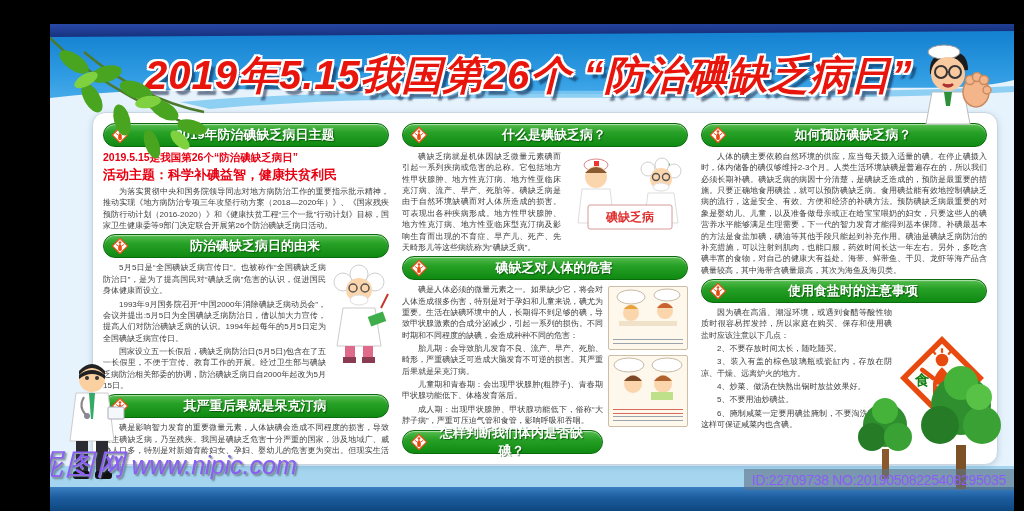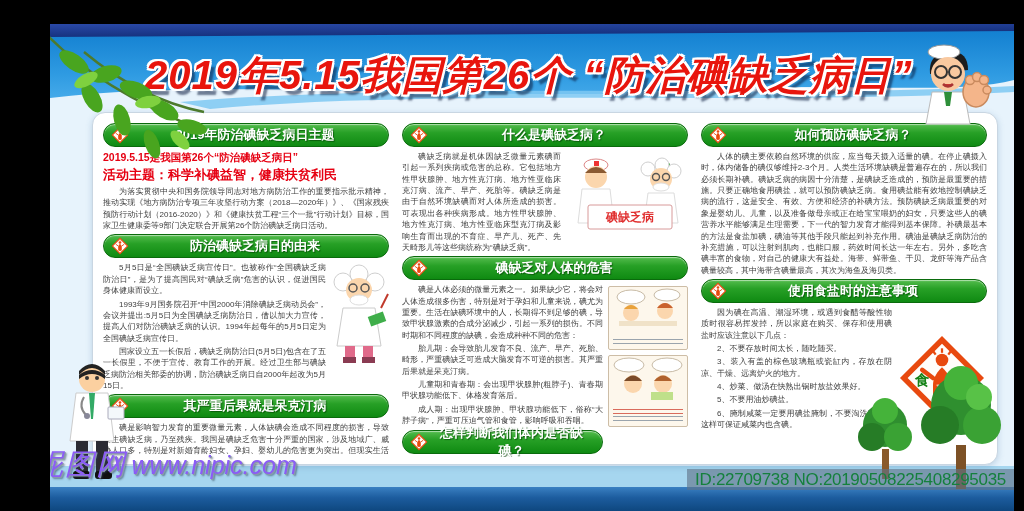--- a/index.html
+++ b/index.html
@@ -52,21 +52,21 @@
   .lgc{font-size:11px;font-weight:bold;fill:#fff;}
 
   
   .band-light{position:absolute;left:0;right:0;bottom:24px;height:21px;background:#a6d6ef;z-index:1;}
   .band-dark{position:absolute;left:0;right:0;bottom:0;height:24px;z-index:1;
              background:linear-gradient(180deg,#3a80c2 0%,#1c5c9e 45%,#0e477f 100%);}
   .doctor-bl{position:absolute;left:6px;bottom:28px;width:74px;height:120px;z-index:5;}
   .trees{position:absolute;right:6px;bottom:18px;width:160px;height:140px;z-index:5;}
   .id-bar{position:absolute;right:0;bottom:21px;height:21px;z-index:6;display:flex;align-items:center;
           background:rgba(95,115,135,.62);padding:0 8px;}
-  .id-bar span{color:#15803d;font-size:17px;letter-spacing:-.3px;white-space:nowrap;}
+  .id-bar span{color:#8b5cf6;font-size:14px;letter-spacing:-.3px;white-space:nowrap;}
   .nipic{position:absolute;left:-16px;bottom:26px;z-index:7;white-space:nowrap;
          color:#8b5cf6;font-weight:normal;font-style:italic;
          text-shadow:1px 1px 0 #8a9aa8,2px 2px 2px rgba(40,60,80,.6);}
   .nipic .site-cn{font-size:29px;letter-spacing:2px;}
   .nipic .site-url{font-size:25px;letter-spacing:0;}
 </style>
 </head>
 <body>
 
 <svg width="0" height="0" style="position:absolute" aria-hidden="true">

